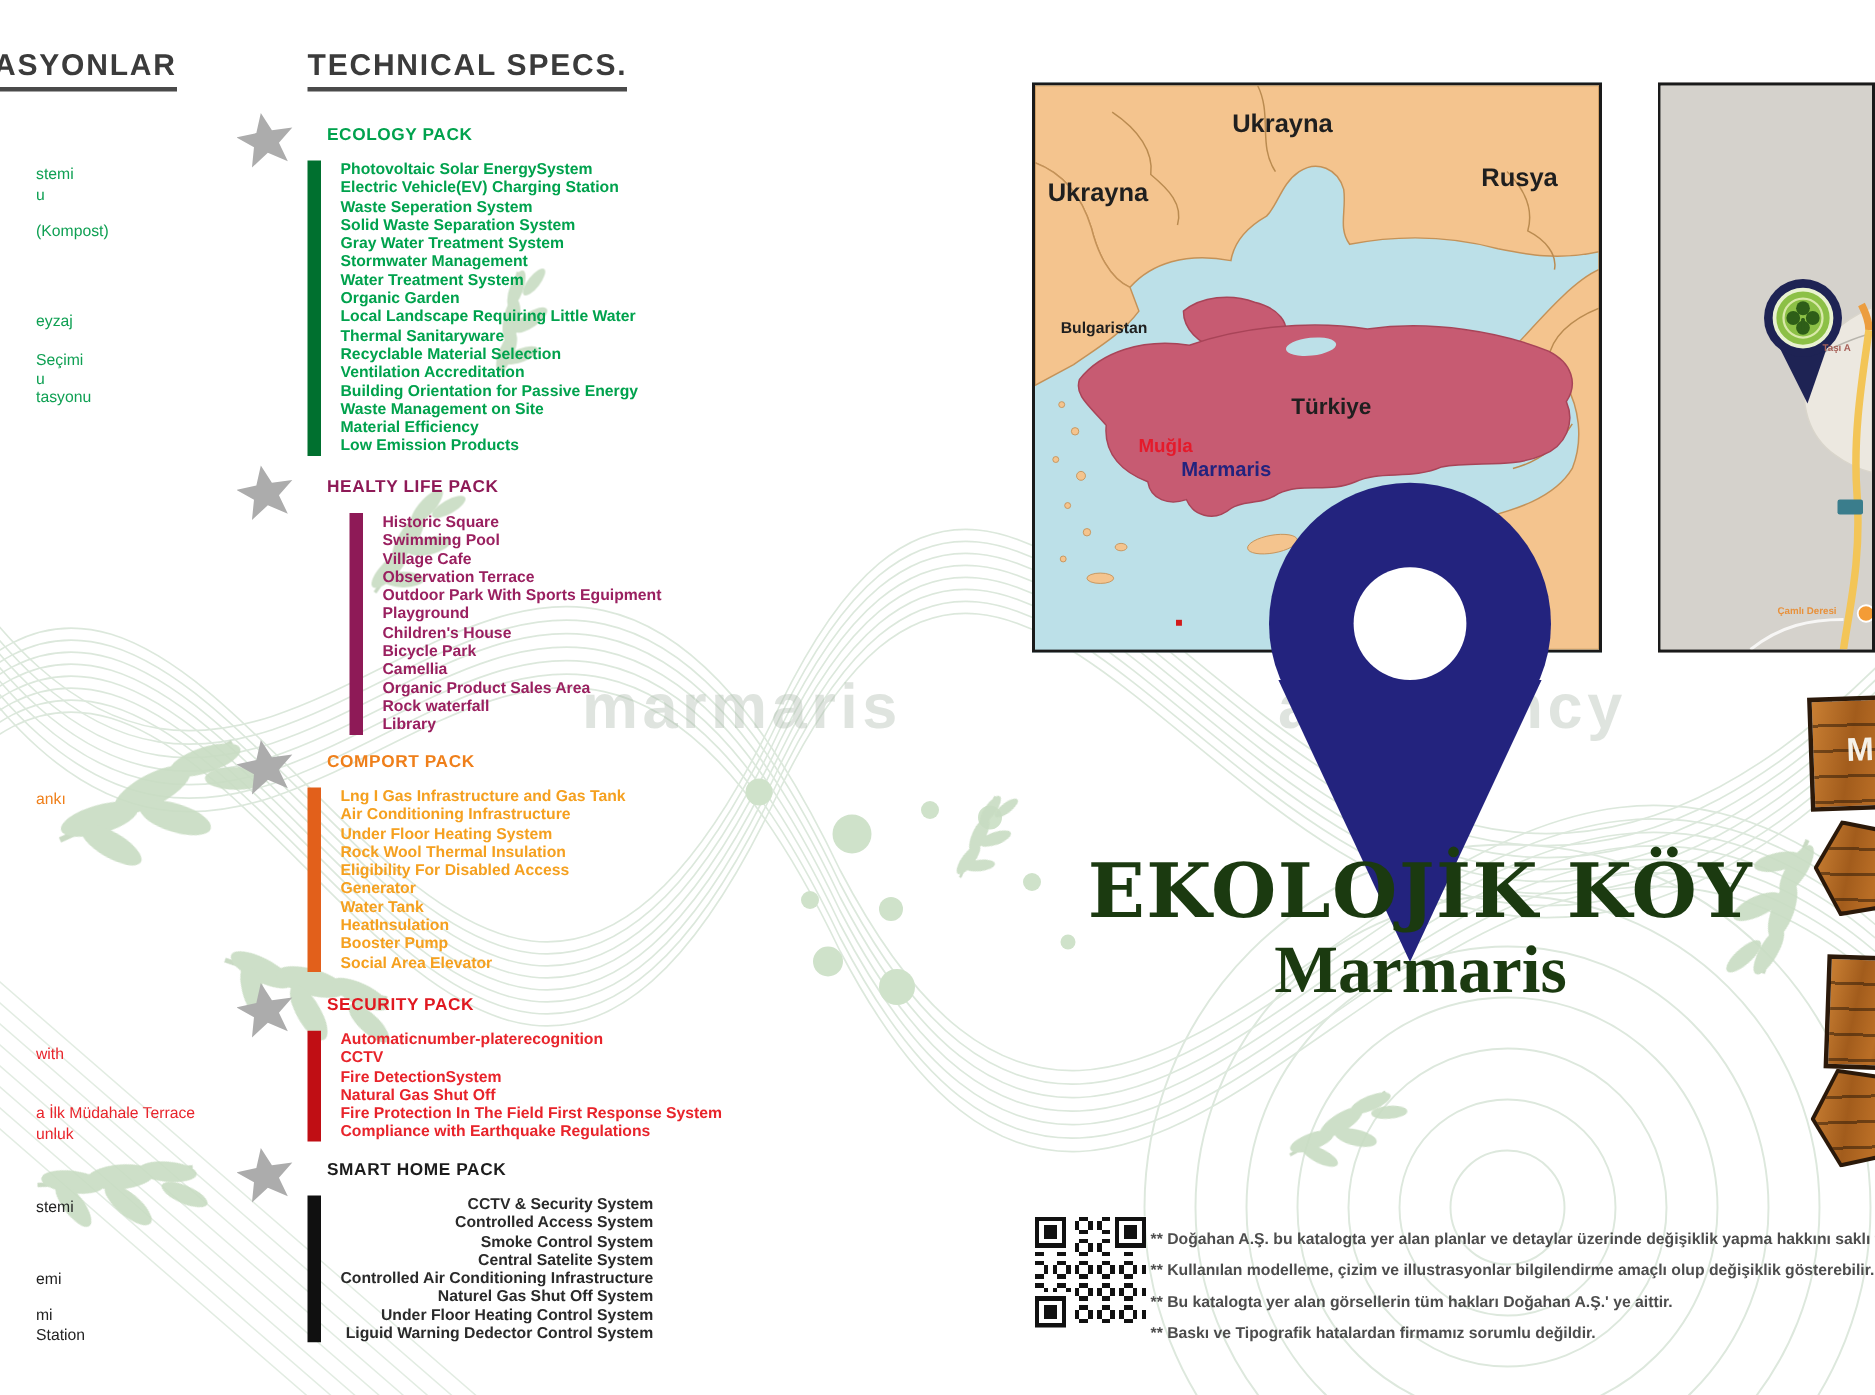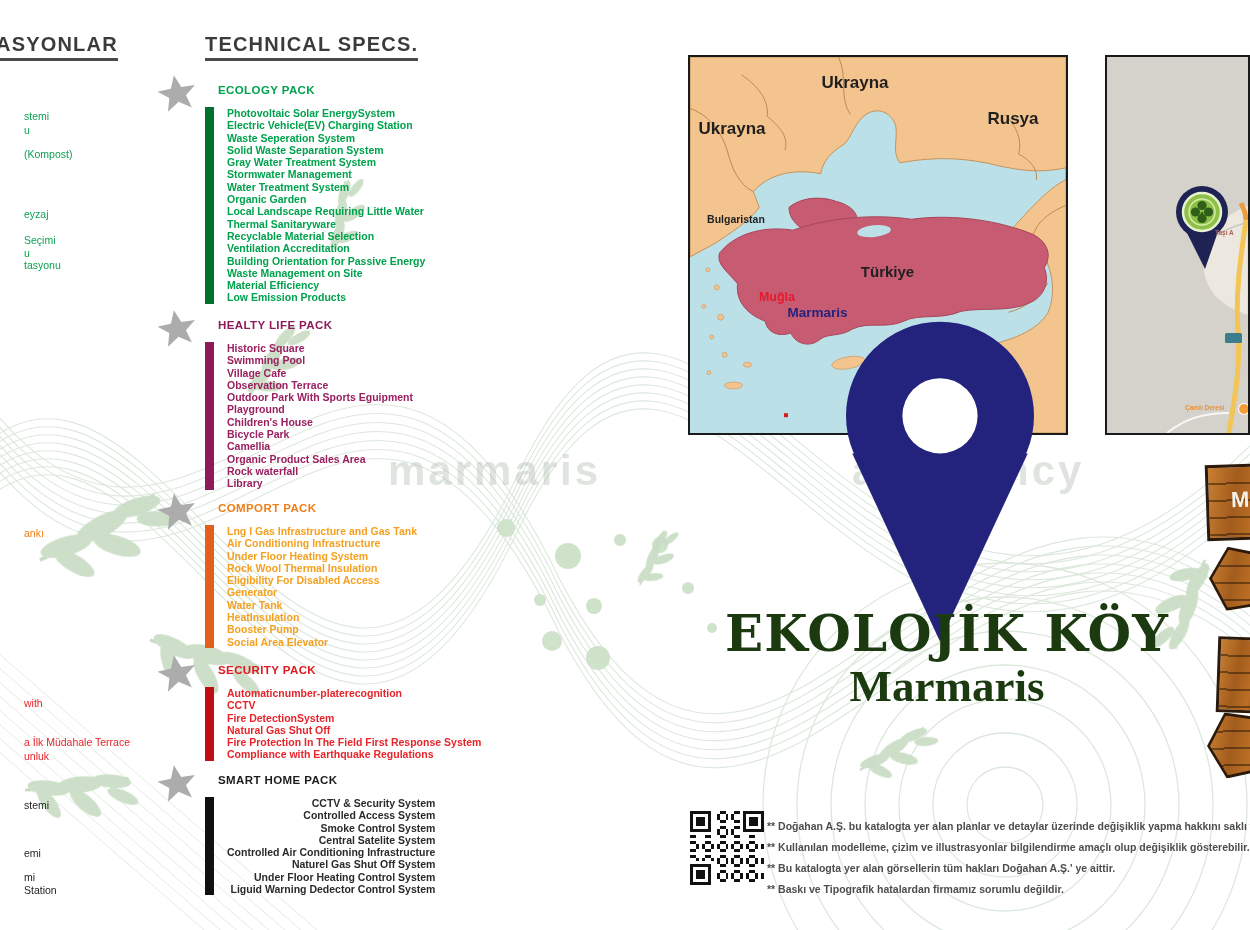--- a/index.html
+++ b/index.html
@@ -22,21 +22,21 @@
 
   
   .pack{position:absolute;left:158px;width:400px;z-index:2;}
   .star{position:absolute;left:0;top:-4px;}
   .pack h3{position:absolute;left:60px;top:6px;margin:0;font-size:11.5px;font-weight:bold;
            letter-spacing:.4px;white-space:nowrap;}
   .items{position:absolute;left:47px;top:29px;border-left:9px solid #000;padding-left:13px;
          font-size:10.5px;font-weight:bold;line-height:12.3px;white-space:nowrap;}
   .eco h3,[data-name="pack-ecology"] .spec-item{color:#00A24D;}
   .eco .items{border-color:#00702F;color:#0FA053;}
-  .life h3{color:#8E1A57;} .life .items{border-color:#8E1A57;color:#9A2060;}
+  .life h3{color:#8E1A57;} .life .items{border-color:#8E1A57;color:#9A2060;margin-left:28px;}
   .com h3{color:#EF7F1A;} .com .items{border-color:#E2601B;color:#F5A01F;}
   .sec h3{color:#E01820;} .sec .items{border-color:#C00E14;color:#E8242B;}
   .smart h3{color:#1C1C1C;} .smart .items{border-color:#101010;color:#2A2A2A;text-align:right;}
 
   
   .lfrag{position:absolute;left:0;font-size:10.5px;font-weight:normal;white-space:nowrap;z-index:2;padding-left:24px;}
   .lfrag.g{color:#0FA053;} .lfrag.o{color:#EF7F1A;} .lfrag.r{color:#E8242B;} .lfrag.k{color:#232323;}
 
   
   .map1{position:absolute;left:688px;top:55px;width:380px;height:380px;border:2px solid #1a1a1a;
@@ -54,21 +54,21 @@
 
   
   .map2{position:absolute;left:1105px;top:55px;width:145px;height:380px;border:2px solid #1a1a1a;
         box-sizing:border-box;z-index:2;overflow:hidden;background:#D5D2CC;}
   .map2 svg{display:block;width:100%;height:100%;}
   .dlabel{position:absolute;font-size:6.5px;font-weight:bold;z-index:3;white-space:nowrap;}
   .dl-top{left:108px;top:172px;color:#A8625A;}
   .dl-bottom{left:78px;top:347px;color:#E8913B;}
 
   
-  .brand{position:absolute;left:712px;top:566px;width:470px;text-align:center;color:#1B3A10;z-index:2;margin-top:40px;}
+  .brand{position:absolute;left:712px;top:566px;width:470px;text-align:center;color:#1B3A10;z-index:2;}
   .brand .l1{font-family:"DejaVu Serif",serif;font-weight:bold;font-size:50px;letter-spacing:1px;line-height:56px;}
   .brand .l2{font-family:"Liberation Serif",serif;font-weight:bold;font-size:45px;line-height:48px;}
 
   
   .qr{position:absolute;left:690px;top:811px;width:74px;height:74px;background:#fff;z-index:2;}
   .footer{position:absolute;left:767px;top:816px;width:600px;font-size:10.5px;font-weight:bold;
           color:#4d4d4d;line-height:21px;z-index:2;white-space:nowrap;}
 
   
   .wood-fill{background:

